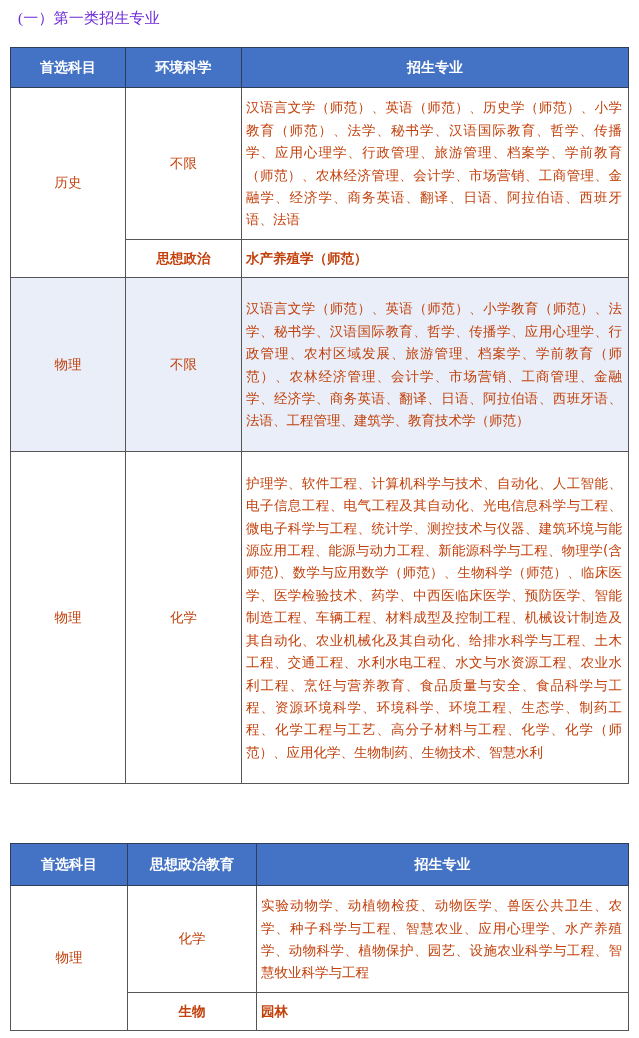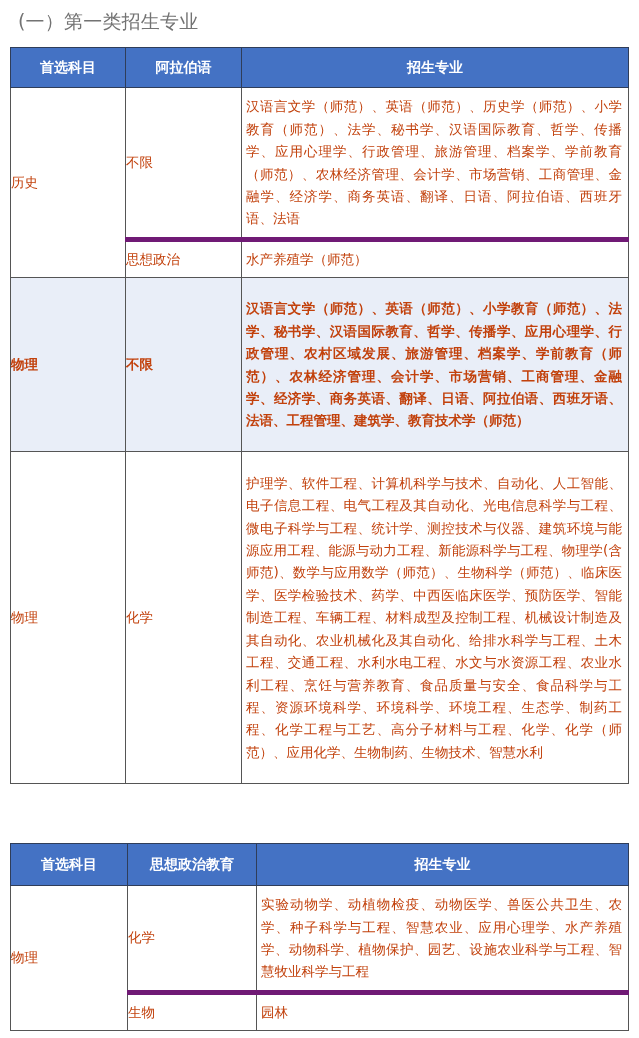--- a/index.html
+++ b/index.html
@@ -11,23 +11,24 @@
       width: 639px;
       height: 1038px;
       position: relative;
       overflow: hidden;
       font-family: "DejaVu Sans", "Liberation Sans", sans-serif;
       color: #222222;
     }
     .section-title {
       position: absolute;
       left: 18px;
-      font-size: 19px;
-      color: #737373;
+      font-size: 15px;
+      color: #6d28d9;
       letter-spacing: 0.2px;
+      font-family: Liberation Serif, serif;
     }
     table.adm {
       position: absolute;
       left: 10px;
       width: 618px;
       border-collapse: collapse;
       table-layout: fixed;
       font-size: 13.5px;
     }
     table.adm th {
@@ -40,51 +41,51 @@
       vertical-align: middle;
       padding: 0;
     }
     table.adm td {
       border: 1px solid #555555;
       vertical-align: middle;
       padding: 0;
       color: #c2410c;
     }
     table.adm td.center {
-      text-align: left;
+      text-align: center;
     }
     table.adm td.majors {
       text-align: justify;
       padding: 5px 6px 5px 4px;
       line-height: 22.4px;
       word-break: break-all;
     }
     table.adm tr.shaded td {
       background: #e9eef8;
-      font-weight: bold;
     }
     table.adm td.inner-top {
-      border-top: 5px solid #701a75;
+      border-top: 1px solid #701a75;
+      font-weight: bold;
     }
   </style>
 </head>
 <body>
 
 <div class="section-title" style="top:9px;">(一）第一类招生专业</div>
 
 <table class="adm" style="top:47px;">
   <colgroup>
     <col style="width:115px">
     <col style="width:116px">
     <col style="width:387px">
   </colgroup>
   <thead>
     <tr style="height:40px;">
       <th>首选科目</th>
-      <th>阿拉伯语</th>
+      <th>环境科学</th>
       <th>招生专业</th>
     </tr>
   </thead>
   <tbody>
     <tr style="height:152px;">
       <td class="center" rowspan="2">历史</td>
       <td class="center">不限</td>
       <td class="majors">汉语言文学（师范）、英语（师范）、历史学（师范）、小学教育（师范）、法学、秘书学、汉语国际教育、哲学、传播学、应用心理学、行政管理、旅游管理、档案学、学前教育（师范）、农林经济管理、会计学、市场营销、工商管理、金融学、经济学、商务英语、翻译、日语、阿拉伯语、西班牙语、法语</td>
     </tr>
     <tr style="height:38px;">

